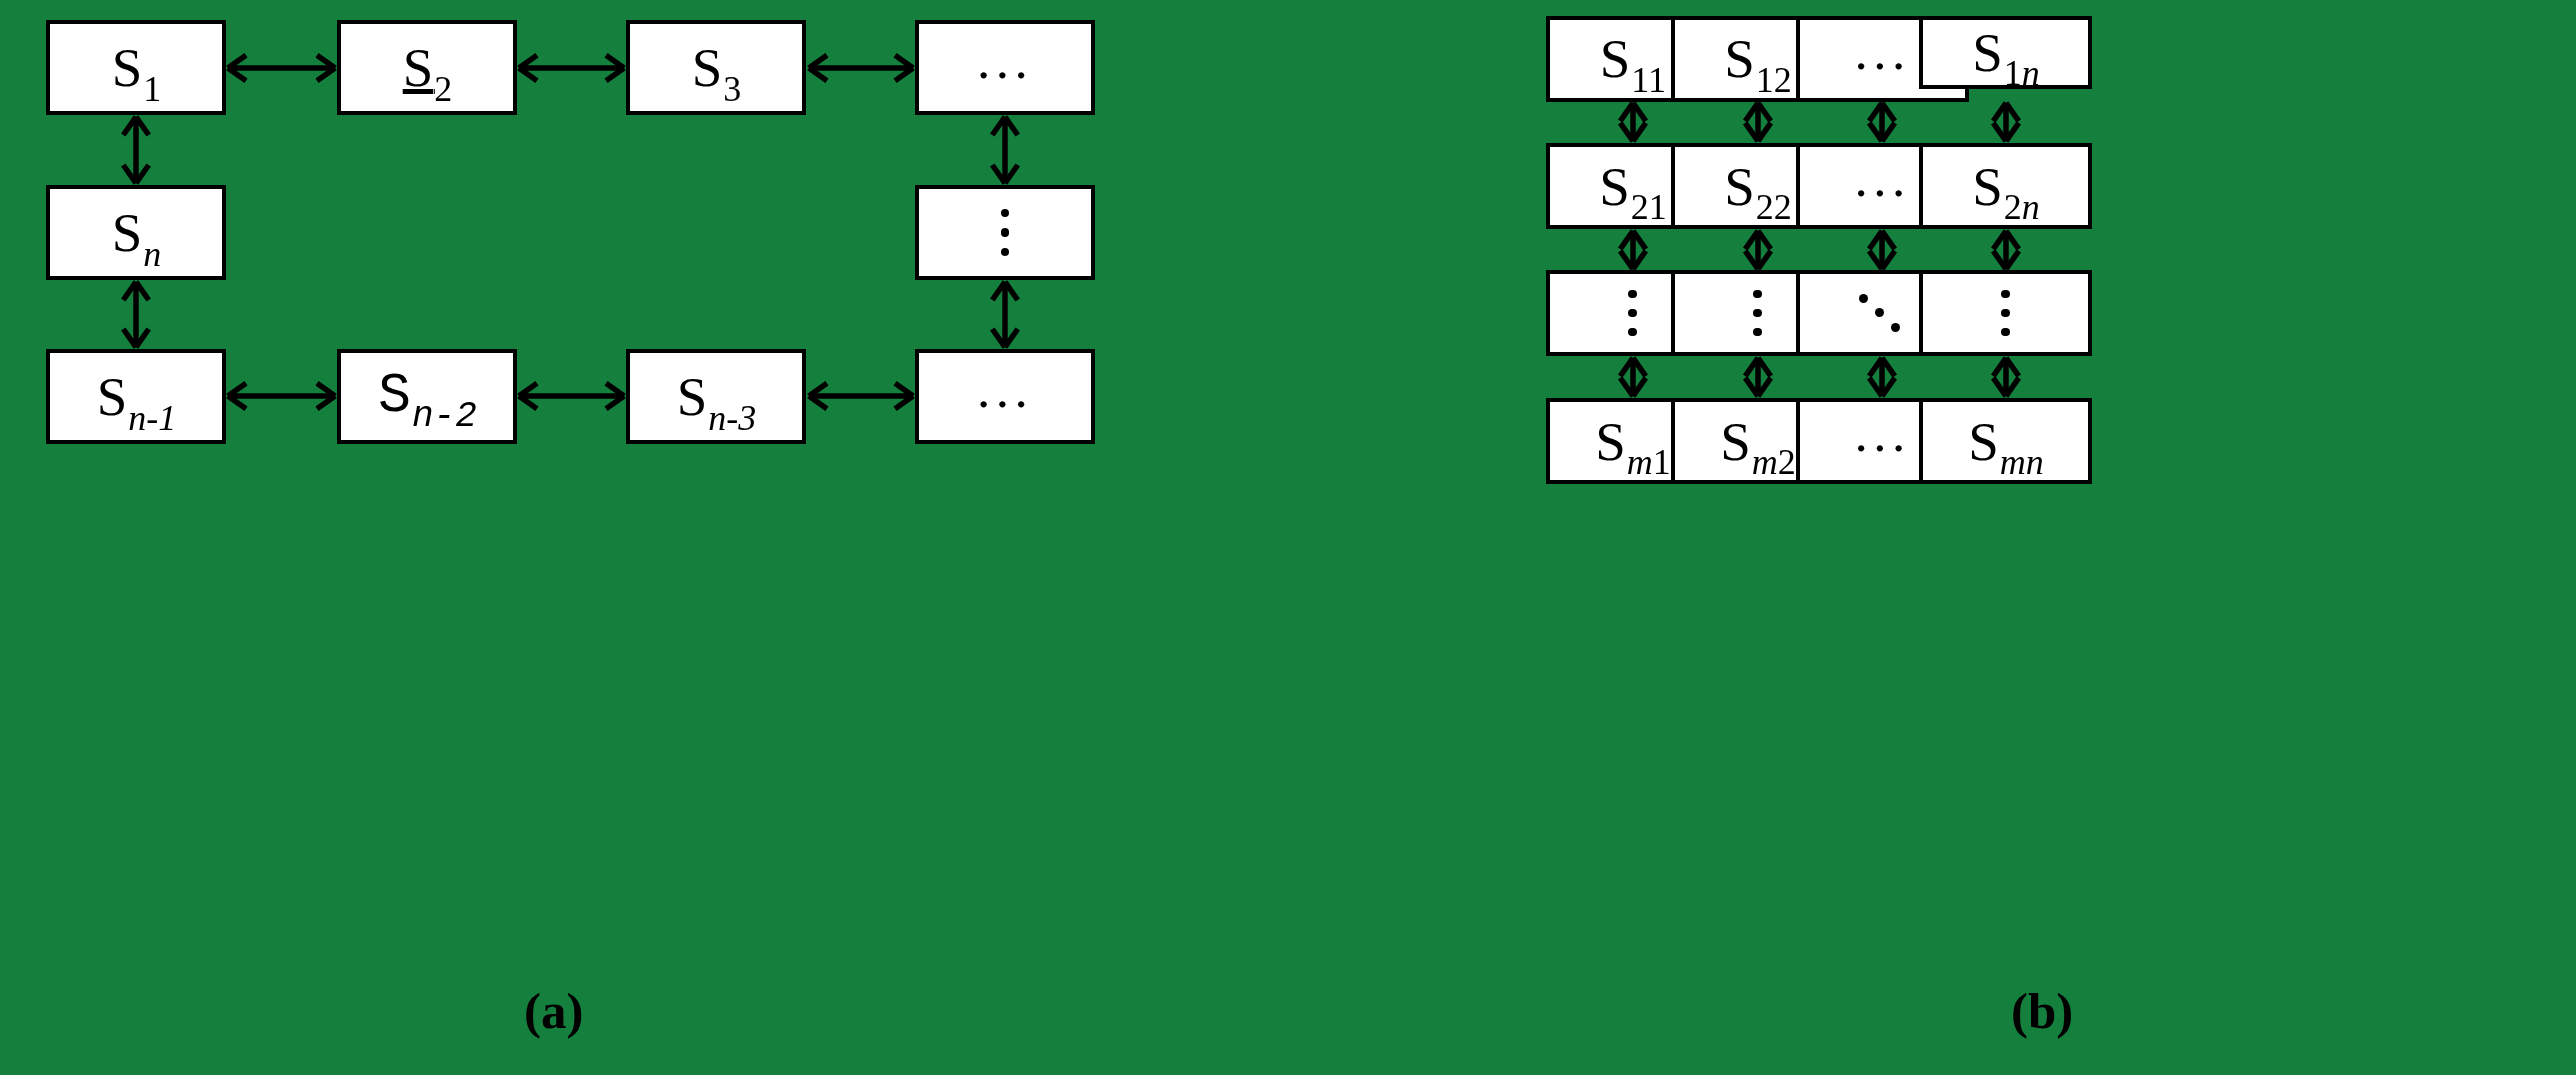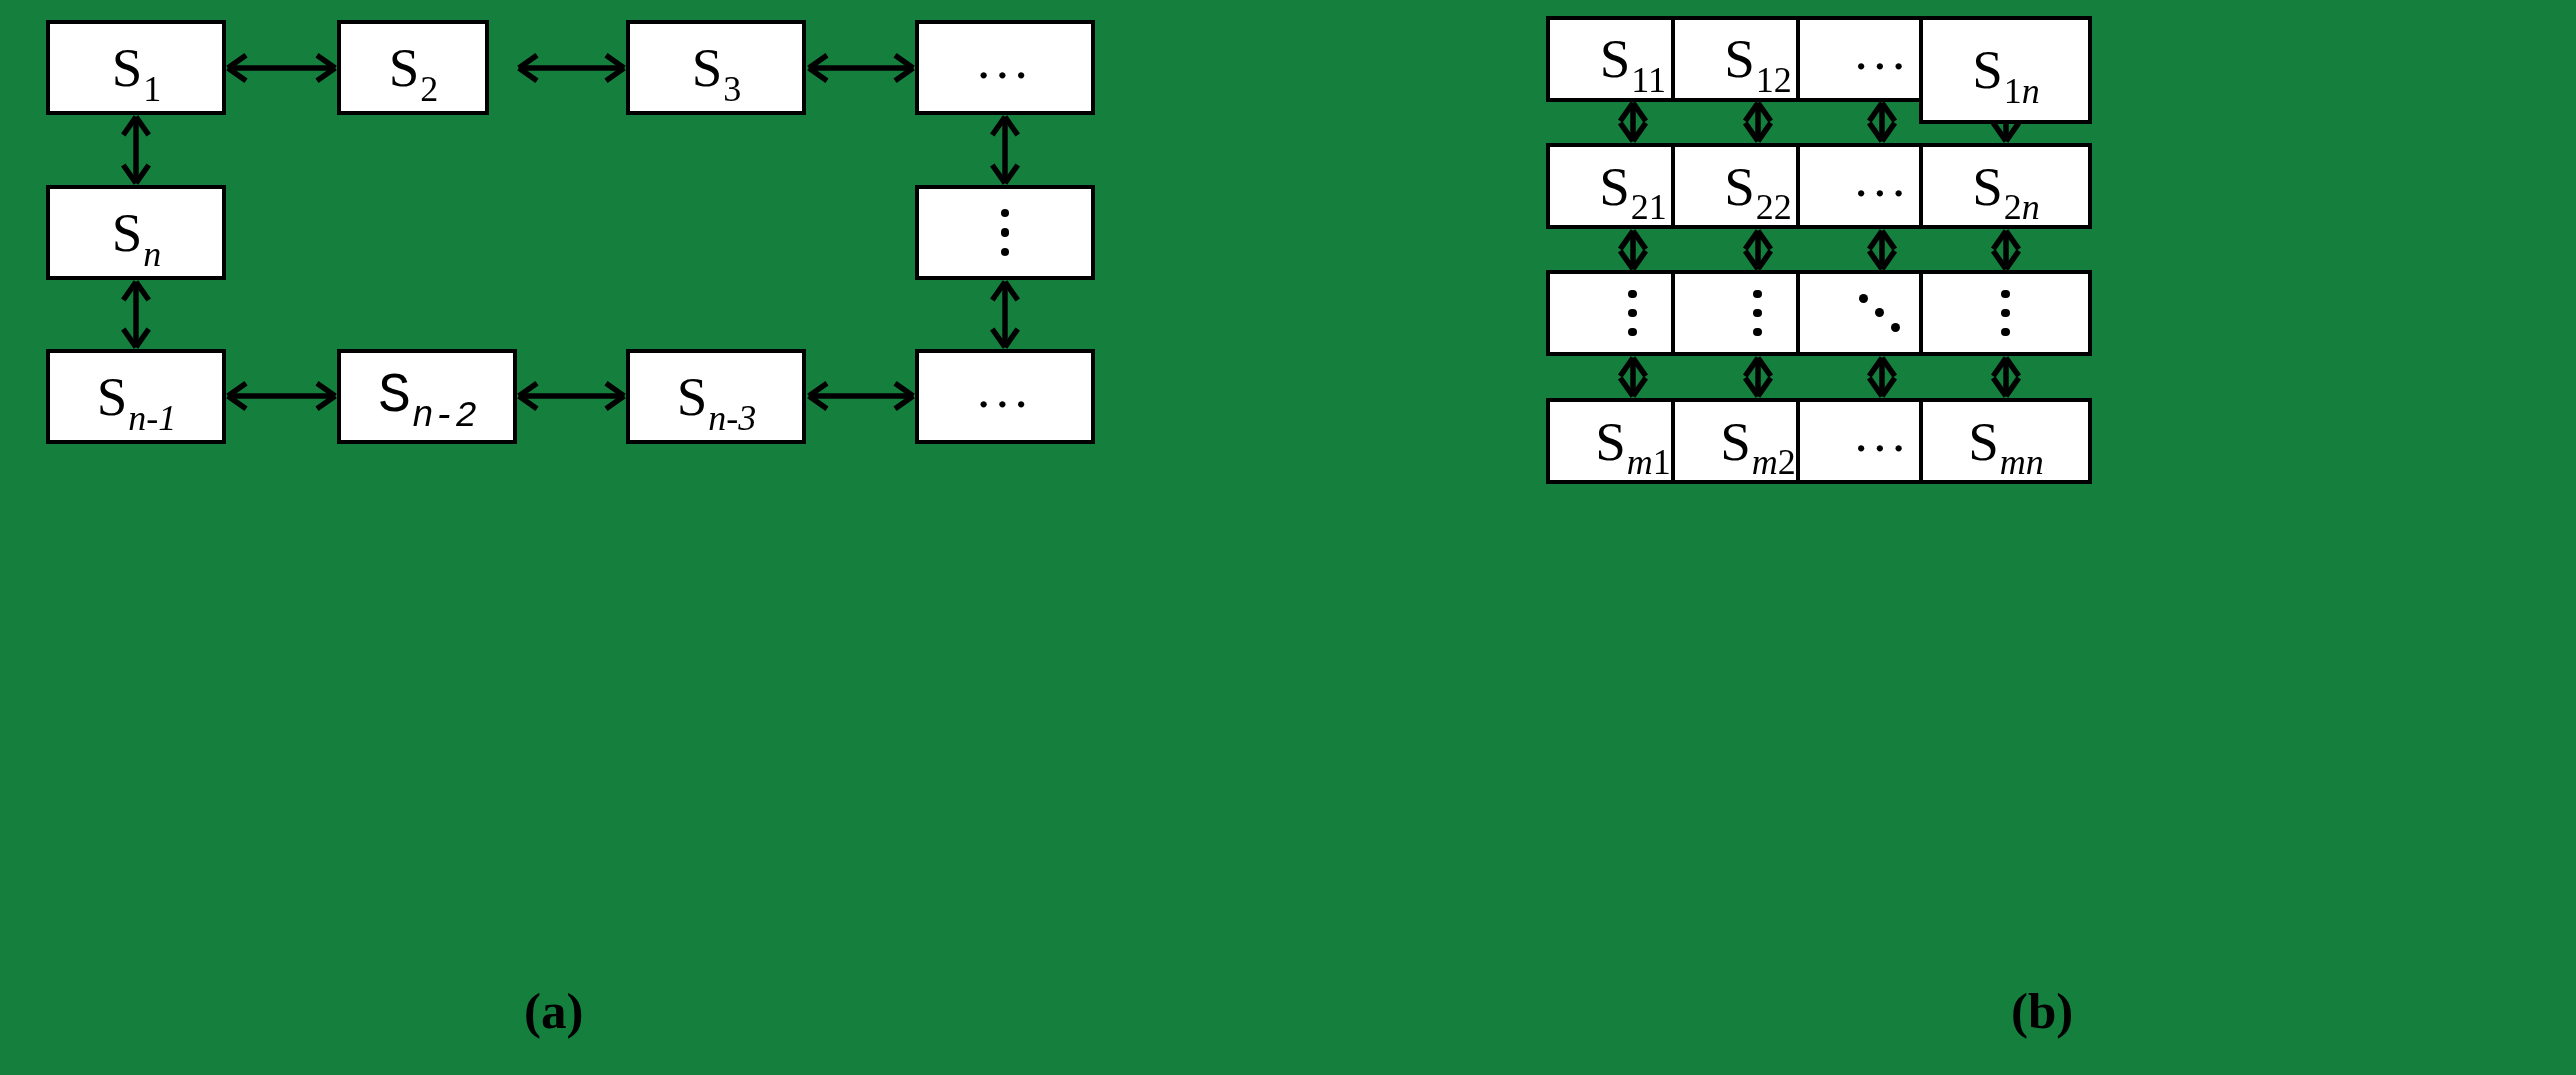--- a/index.html
+++ b/index.html
@@ -347,21 +347,21 @@
           <path d="M24,2 L10,22 M24,2 L38,22" stroke="#000000" stroke-width="6" fill="none" stroke-linecap="butt"></path>
           <path d="M24,44 L10,24 M24,44 L38,24" stroke="#000000" stroke-width="6" fill="none" stroke-linecap="butt"></path>
         </svg>
       </div>
     </div>
 
   <div id="node-layer">
       <div class="node" style="left: 46px; top: 20px; width: 180px; height: 95px;">
         <span class="sym">S<span class="sub">1</span></span>
       </div>
-      <div class="node" style="left: 337px; top: 20px; width: 152px; height: 95px;">
+      <div class="node" style="left: 337px; top: 20px; width: 180px; height: 95px; text-decoration: underline;">
         <span class="sym">S<span class="sub">2</span></span>
       </div>
       <div class="node" style="left: 626px; top: 20px; width: 180px; height: 95px;">
         <span class="sym">S<span class="sub">3</span></span>
       </div>
       <div class="node dots-h" style="left: 915px; top: 20px; width: 180px; height: 95px;">
         <span class="sym">...</span>
       </div>
       <div class="node" style="left: 46px; top: 185px; width: 180px; height: 95px;">
         <span class="sym">S<span class="sub"><span class="it">n</span></span></span>
@@ -387,21 +387,21 @@
       </div>
       <div class="node" style="left: 1546px; top: 15.5px; width: 173px; height: 86px; font-family: Liberation Serif, serif;">
         <span class="sym">S<span class="sub">11</span></span>
       </div>
       <div class="node" style="left: 1671px; top: 15.5px; width: 173px; height: 86px;">
         <span class="sym">S<span class="sub">12</span></span>
       </div>
       <div class="node dots-h" style="left: 1796px; top: 15.5px; width: 173px; height: 86px;">
         <span class="sym">...</span>
       </div>
-      <div class="node" style="left: 1919px; top: 15.5px; width: 173px; height: 108px; text-align: right;">
+      <div class="node" style="left: 1919px; top: 15.5px; width: 173px; height: 73px; text-align: right;">
         <span class="sym">S<span class="sub">1<span class="it">n</span></span></span>
       </div>
       <div class="node" style="left: 1546px; top: 143px; width: 173px; height: 86px;">
         <span class="sym">S<span class="sub">21</span></span>
       </div>
       <div class="node" style="left: 1671px; top: 143px; width: 173px; height: 86px;">
         <span class="sym">S<span class="sub">22</span></span>
       </div>
       <div class="node dots-h" style="left: 1796px; top: 143px; width: 173px; height: 86px;">
         <span class="sym">...</span>

